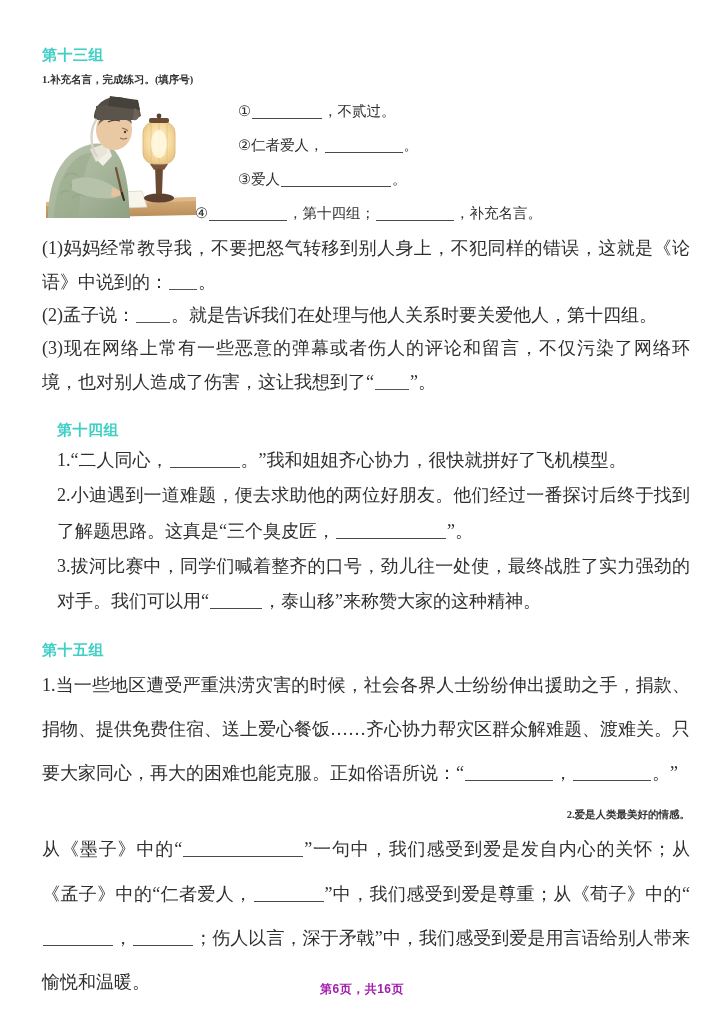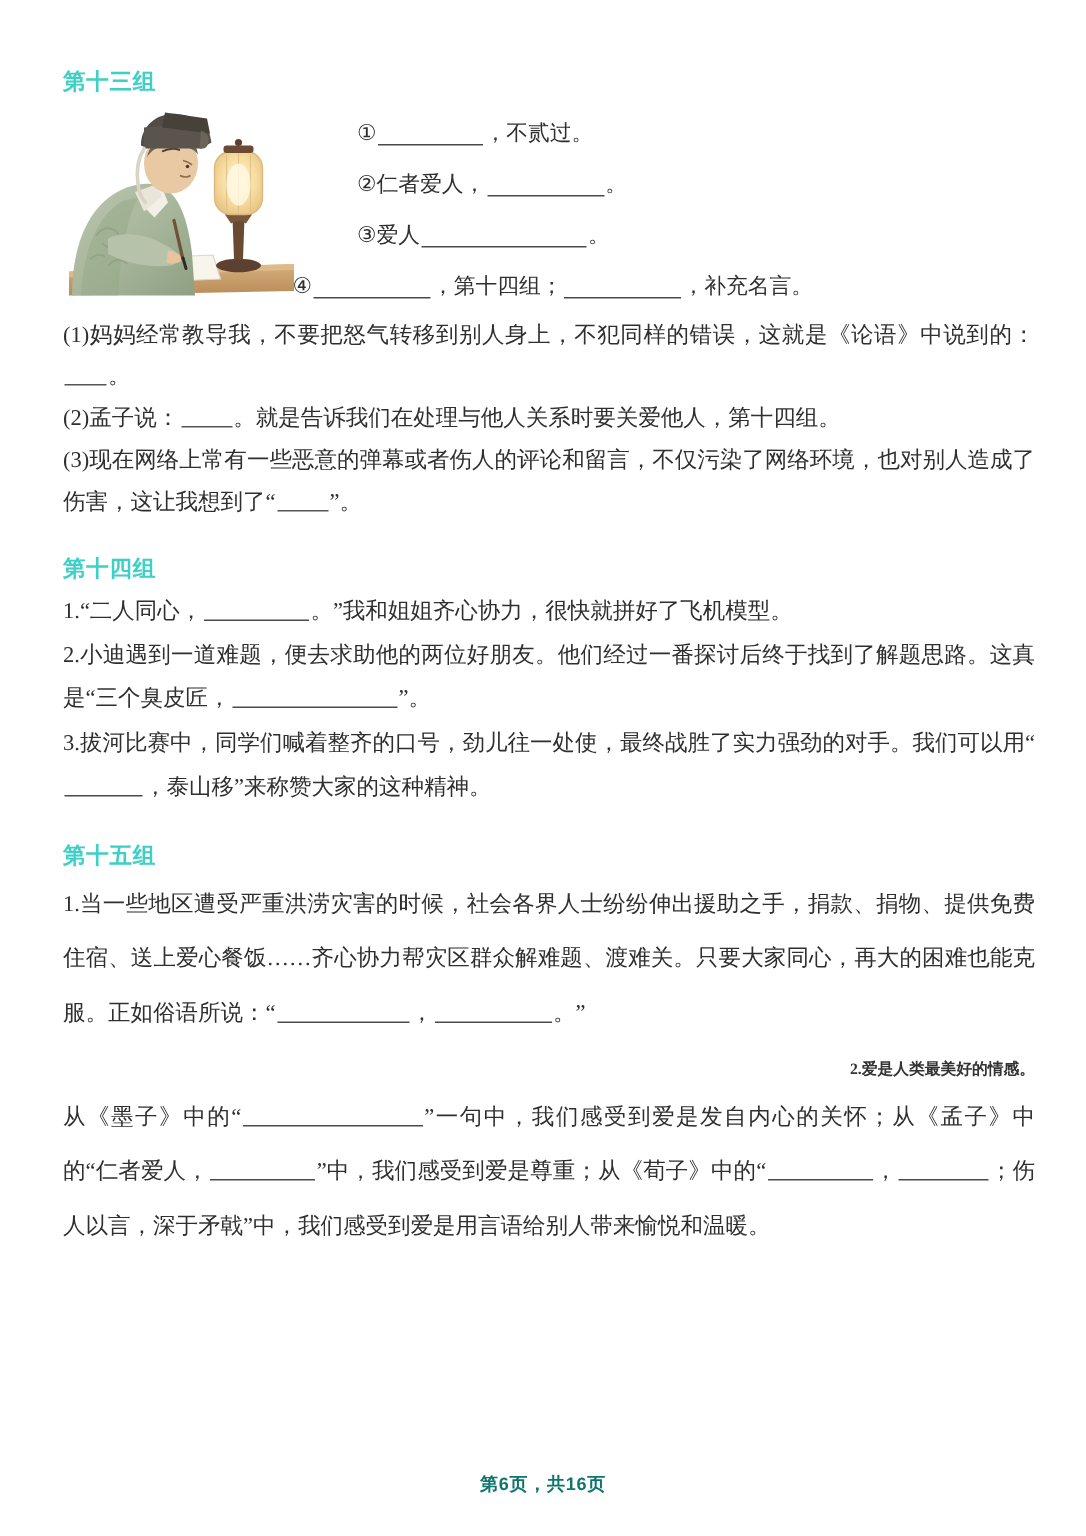--- a/index.html
+++ b/index.html
@@ -32,33 +32,33 @@
 
   .group-heading {
     color: #3ecfc6;
     font-size: 15px;
     font-weight: bold;
     letter-spacing: 0.5px;
     margin: 0 0 2px 0;
     line-height: 1.5;
     font-family: "Liberation Sans", "DejaVu Sans", sans-serif;
   }
-  .g14 { margin-top: 20px; }
+  .g14 { margin-top: 20px; margin-left: 15px; }
   .g15 { margin-top: 20px; }
 
   .small-instr {
     font-size: 10.5px;
     line-height: 1.7;
     margin: 4px 0 2px 0;
     font-weight: bold;
     color: #333;
   }
 
   .q-line {
-    font-size: 15px;
+    font-size: 18px;
     line-height: 1.95;
     margin: 0;
     color: #2f2f2f;
     text-align: justify;
   }
   .q-line.loose { line-height: 2.45; }
   .q-line.tight { line-height: 1.85; }
 
   
   .figure-block {
@@ -116,37 +116,38 @@
   .t34 { width: 34px; }
 
   .footer {
     position: absolute;
     left: 0;
     bottom: 26px;
     width: 724px;
     text-align: center;
     font-size: 12px;
     font-weight: bold;
-    color: #0f766e;
+    color: #a21caf;
     letter-spacing: 0.5px;
     font-family: "Liberation Sans", "DejaVu Sans", sans-serif;
     margin-top: 30px;
   }
 
   .sec-body { margin-top: 2px; }
 </style>
 </head>
 <body>
 
 <div class="page">
   <div class="content">
 
     <div>
       <div class="group-heading">第十三组</div>
 
+      <div class="small-instr">1.补充名言，完成练习。(填序号)</div>
 
       <div class="figure-block">
 
         <div class="illus">
           <svg viewBox="0 0 150 128" width="150" height="128" aria-hidden="true">
             <defs>
               <radialGradient id="glow" cx="50%" cy="45%" r="60%">
                 <stop offset="0%" stop-color="#fff4d2"></stop>
                 <stop offset="60%" stop-color="#f7dda1"></stop>
                 <stop offset="100%" stop-color="#e8c483"></stop>

